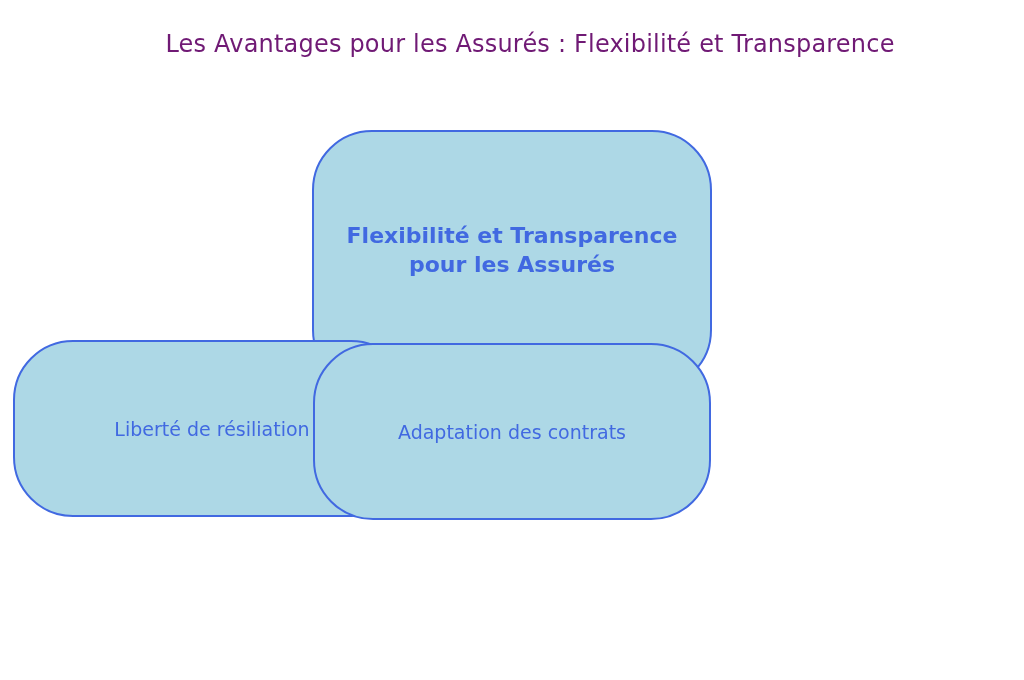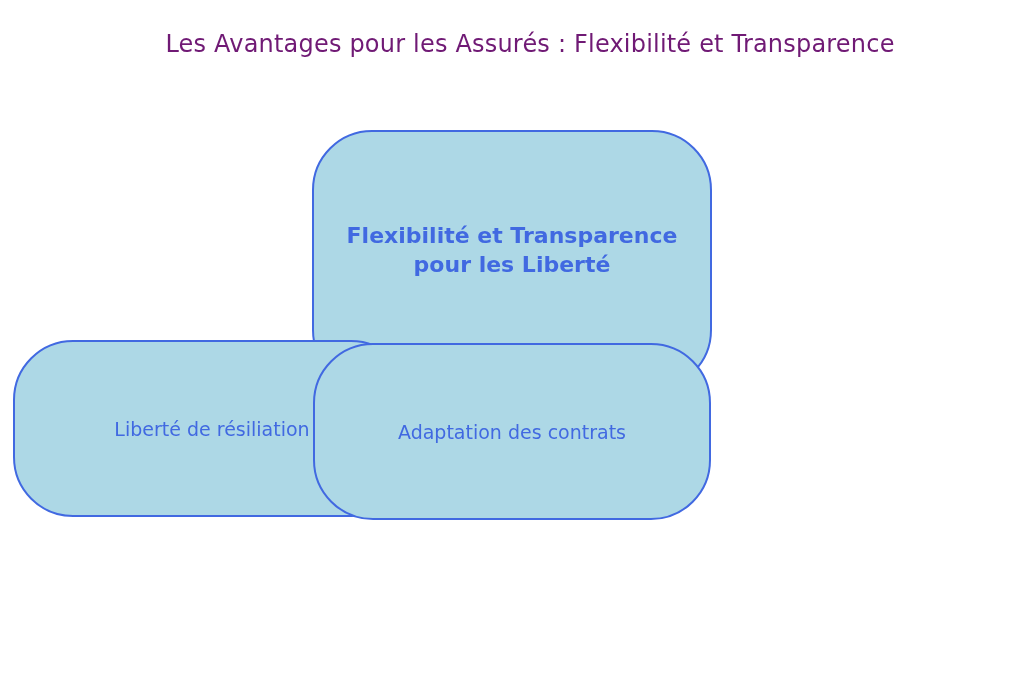--- a/index.html
+++ b/index.html
@@ -80,21 +80,21 @@
   }
 </style>
 </head>
 <body>
 
 <div class="canvas">
 
   <h1 class="title">Les Avantages pour les Assurés : Flexibilité et Transparence</h1>
 
   <div class="node node-root">
-    <span class="node-label">Flexibilité et Transparence pour les Liberté</span>
+    <span class="node-label">Flexibilité et Transparence pour les Assurés</span>
   </div>
 
   <div class="node node-child node-child-1">
     <span class="node-label">Liberté de résiliation</span>
   </div>
 
   <div class="node node-child node-child-2">
     <span class="node-label">Adaptation des contrats</span>
   </div>
 

